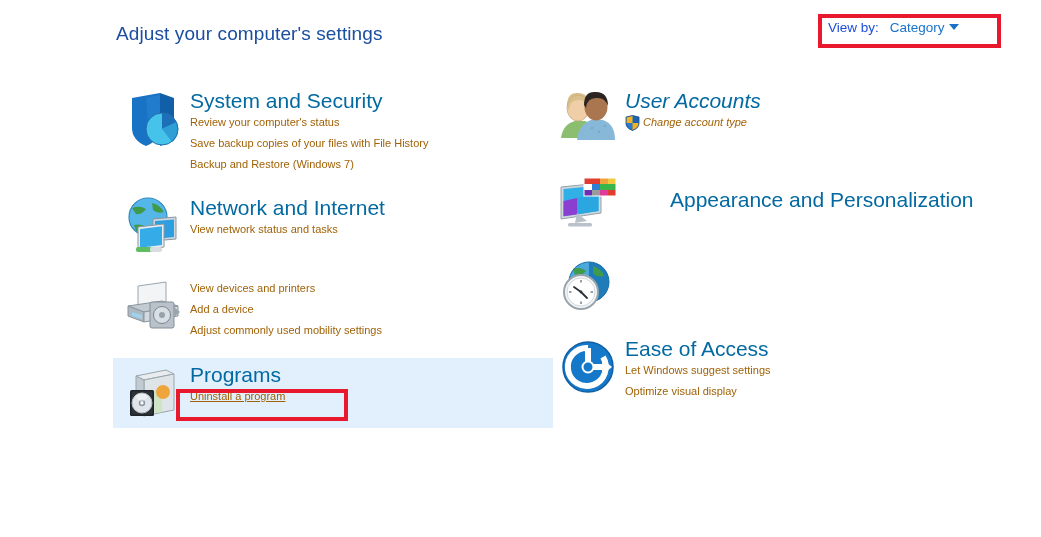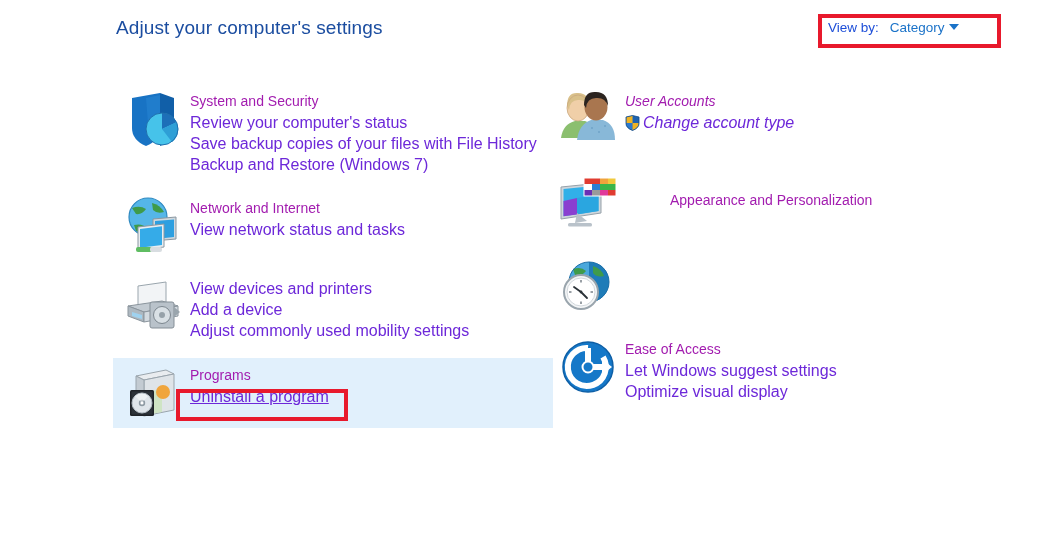--- a/index.html
+++ b/index.html
@@ -12,21 +12,21 @@
     background: #ffffff;
     font-family: "Liberation Sans", sans-serif;
     overflow: hidden;
     position: relative;
   }
 
   
   #page-title {
     position: absolute;
     left: 116px;
-    top: 17px;
+    top: 23px;
     font-size: 19px;
     color: #1b4da0;
     letter-spacing: 0.1px;
     white-space: nowrap;
   }
 
   
   #viewby {
     position: absolute;
     left: 828px;
@@ -82,29 +82,29 @@
     min-width: 62px;
     height: 60px;
     position: relative;
     margin-right: 6px;
   }
   .cat-icon svg { display: block; }
 
   .cat-text { padding-top: 2px; }
 
   .cat-heading {
-    font-size: 14px;
-    color: #a21caf;
+    font-size: 21px;
+    color: #0369a1;
     line-height: 22px;
     white-space: nowrap;
     cursor: pointer;
   }
   .cat-link {
-    font-size: 16px;
-    color: #6d28d9;
+    font-size: 11px;
+    color: #a16207;
     line-height: 21px;
     white-space: nowrap;
     cursor: pointer;
     display: block;
     width: fit-content;
   }
   .cat-link.underlined { text-decoration: underline; }
   .cat-link.with-shield { display: flex; align-items: center; gap: 3px; }
   .cat-link .shield-glyph { display: inline-block; width: 15px; height: 16px; }
 

